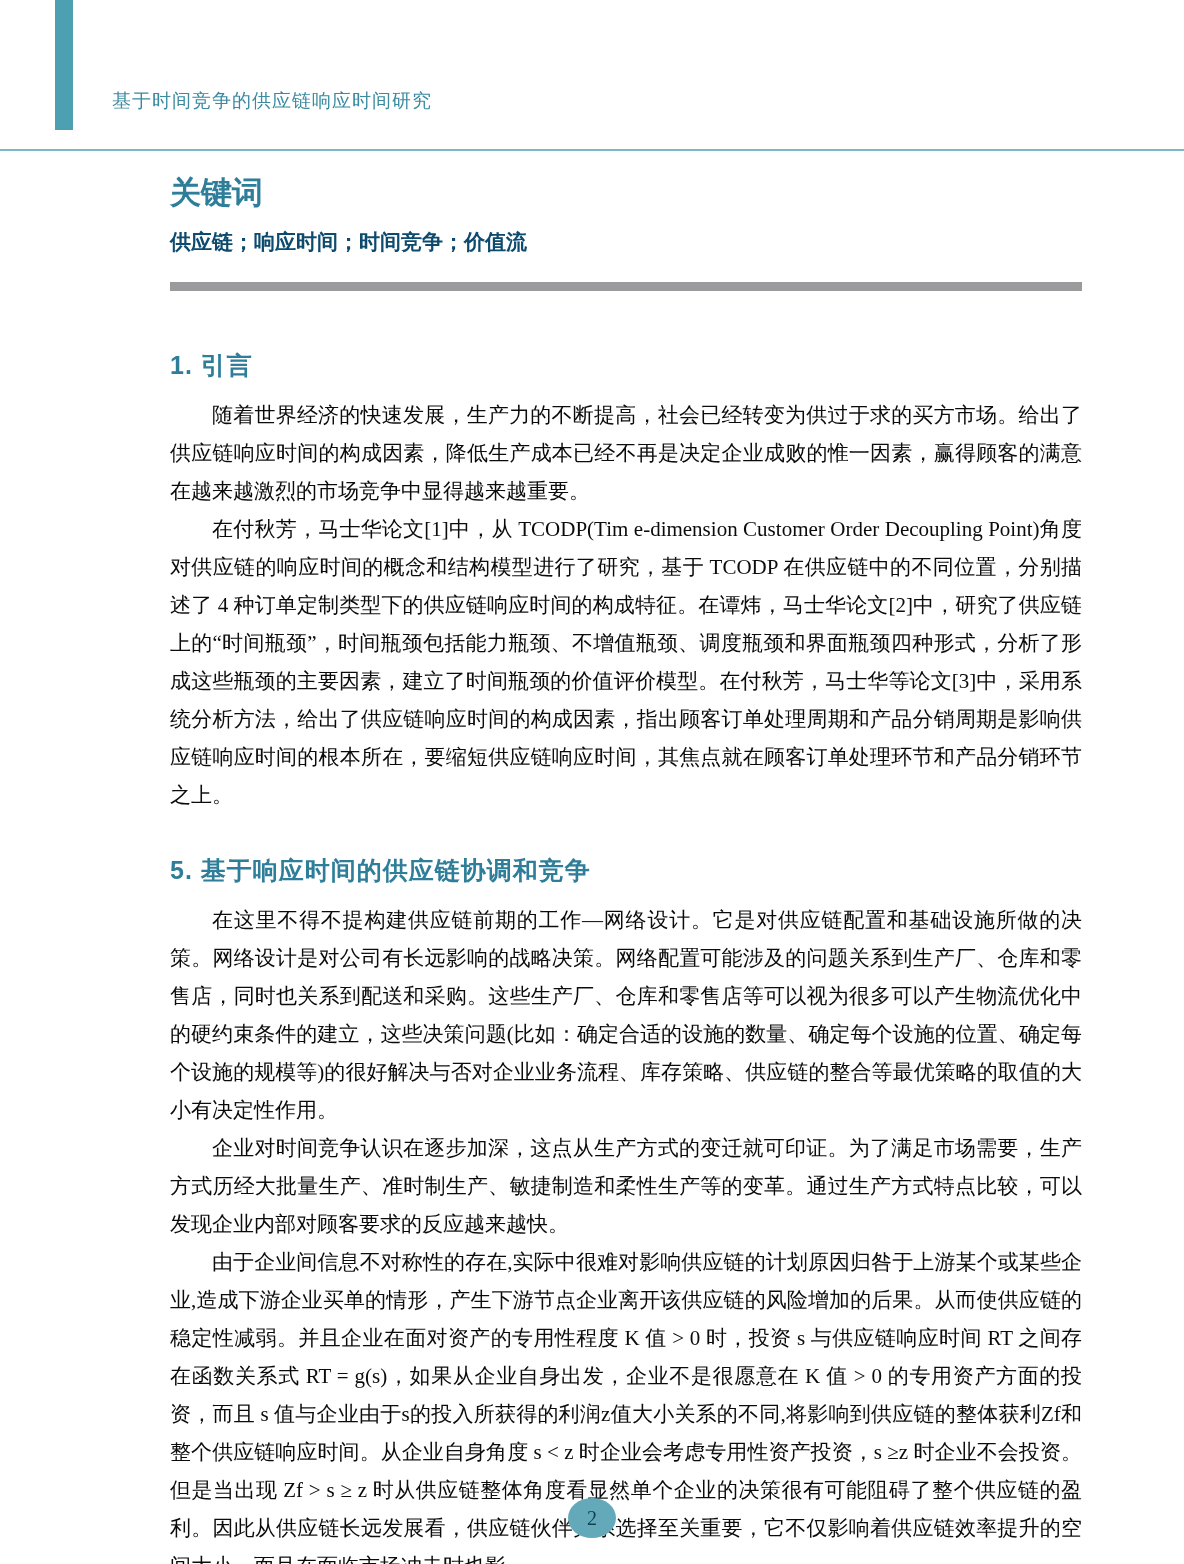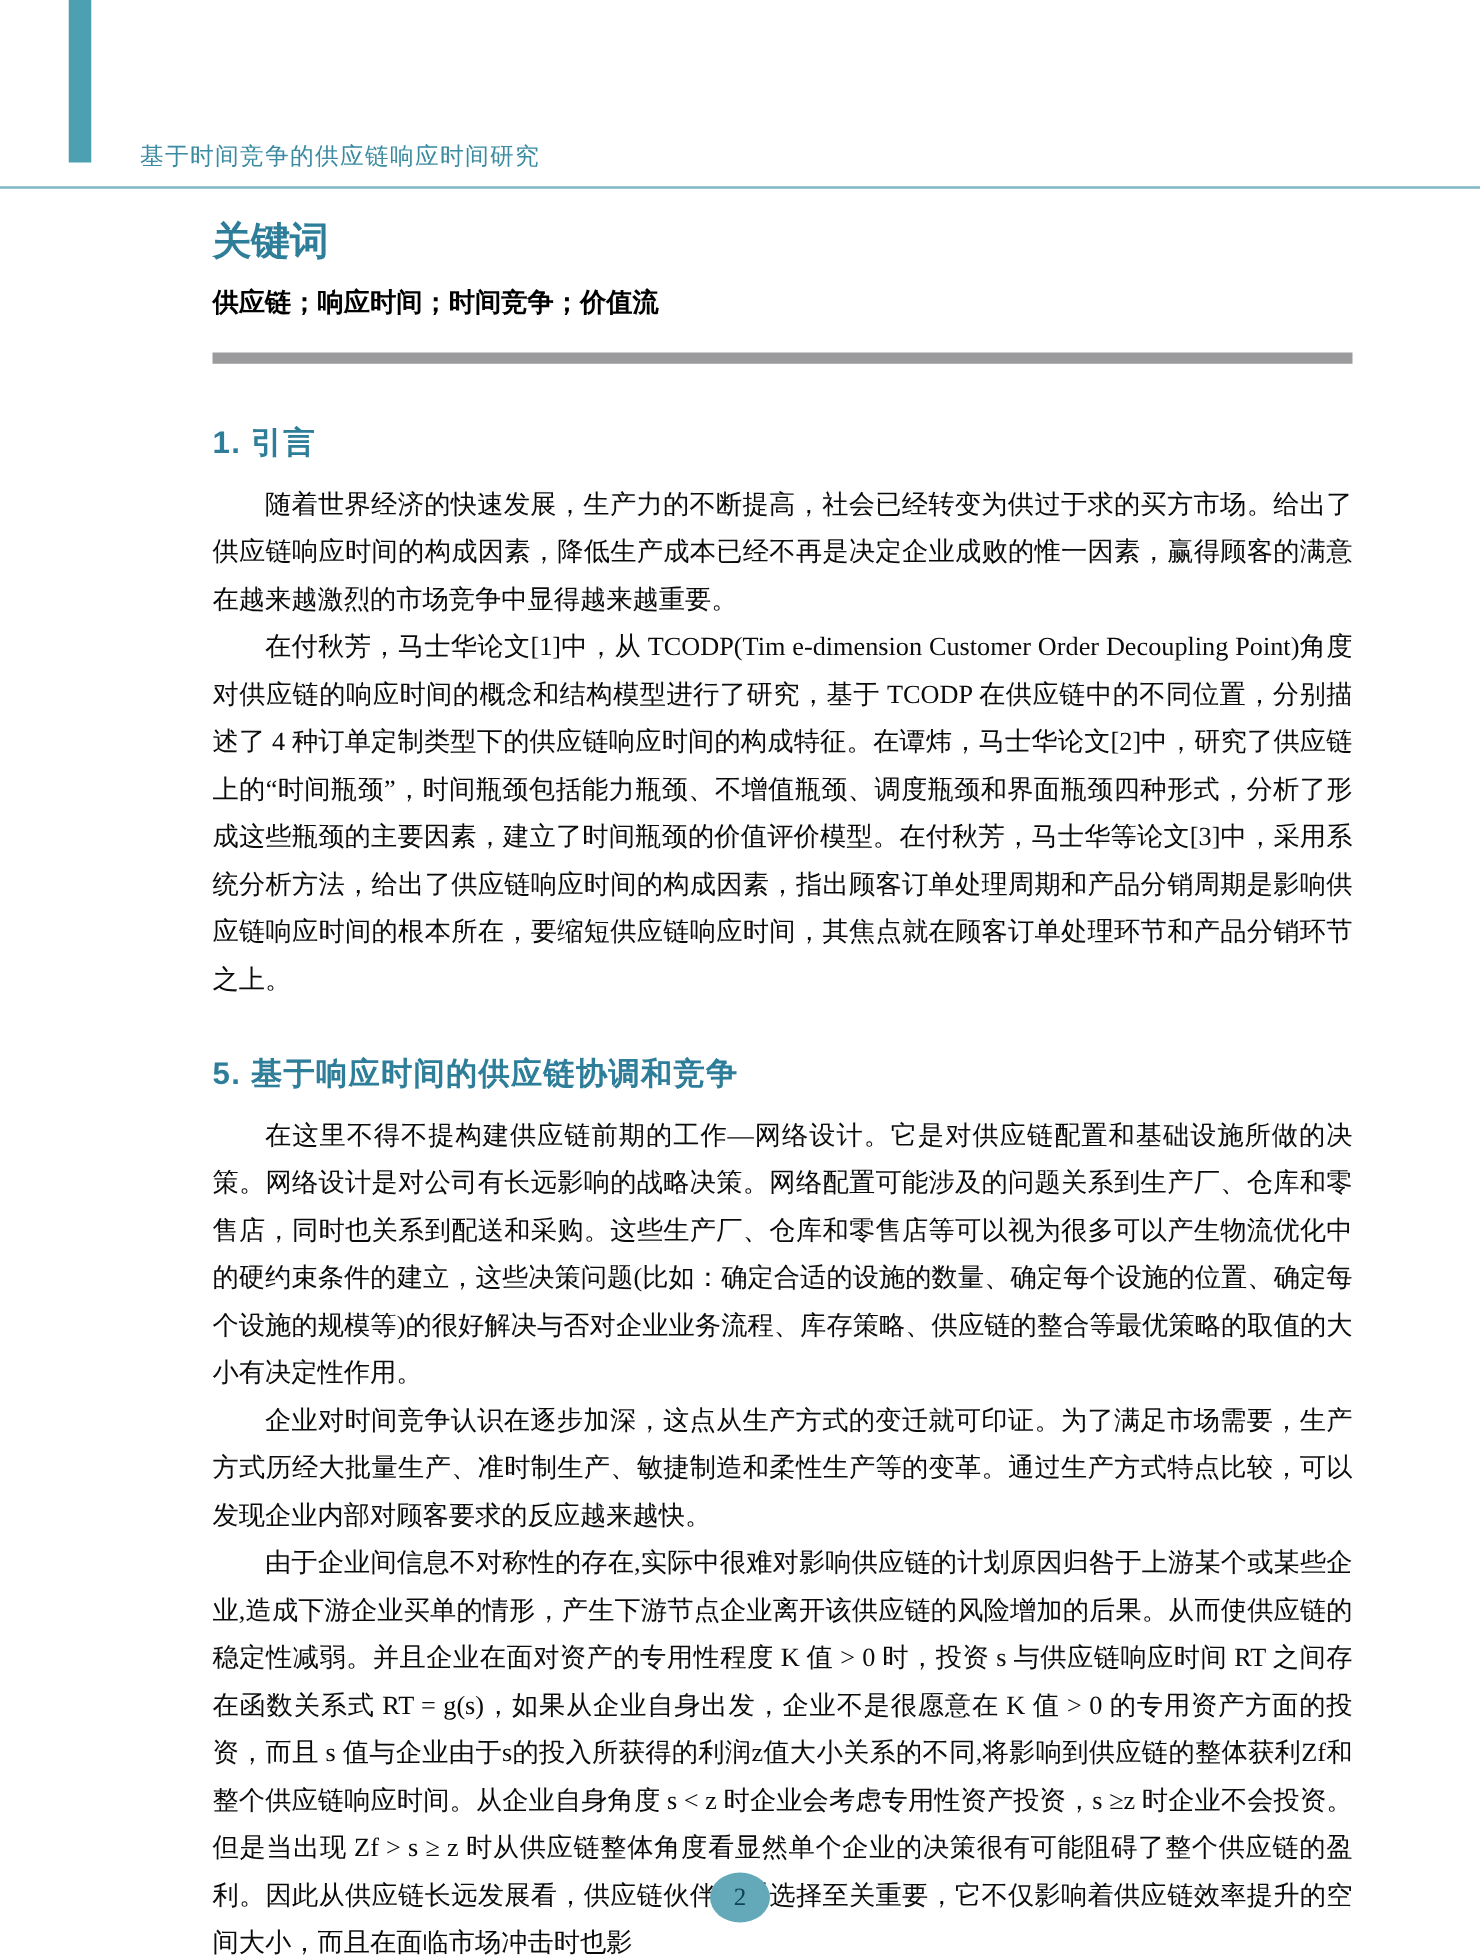--- a/index.html
+++ b/index.html
@@ -17,21 +17,21 @@
     position: absolute;
     left: 55px;
     top: 0;
     width: 18px;
     height: 130px;
     background: #4d9fb2;
   }
   .running-header {
     position: absolute;
     left: 112px;
-    top: 112px;
+    top: 88px;
     font-size: 19px;
     color: #3a8aa0;
     letter-spacing: 1px;
   }
   .header-rule {
     position: absolute;
     left: 0;
     top: 149px;
     width: 1184px;
     height: 2px;
@@ -47,37 +47,37 @@
     margin: 0 0 14px 0;
     font-family: "Liberation Sans", sans-serif;
     font-size: 31px;
     font-weight: bold;
     color: #2e7e99;
   }
   .kw-text {
     margin: 0;
     font-size: 21px;
     font-weight: bold;
-    color: #000000;
+    color: #0c4a6e;
   }
   .divider {
     margin-top: 26px;
     width: 912px;
     height: 9px;
     background: #9b9b9d;
   }
   .section-heading {
     margin: 40px 0 14px 0;
     font-family: "Liberation Sans", sans-serif;
     font-size: 25px;
     font-weight: bold;
     color: #2e7e99;
     letter-spacing: 1px;
   }
-  .section-heading.first { margin-top: 46px; }
+  .section-heading.first { margin-top: 58px; }
   .para {
     margin: 0;
     font-size: 21px;
     line-height: 38px;
     text-align: justify;
     text-indent: 2em;
     color: #0b0b0b;
   }
   .footer {
     position: absolute;

